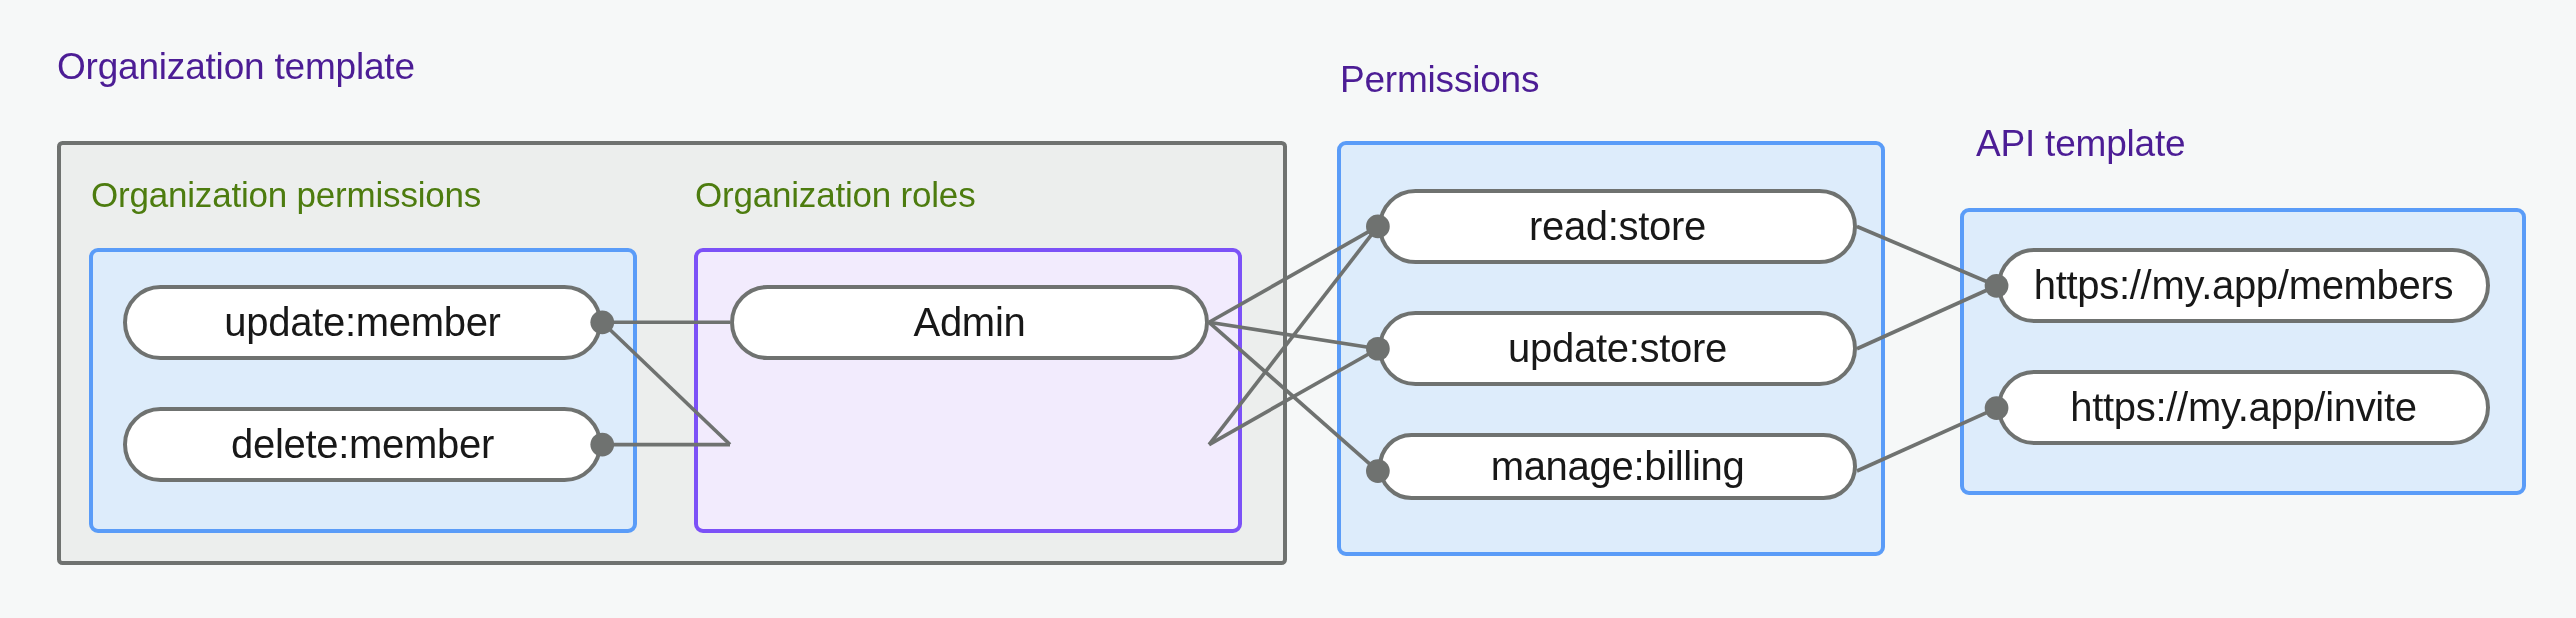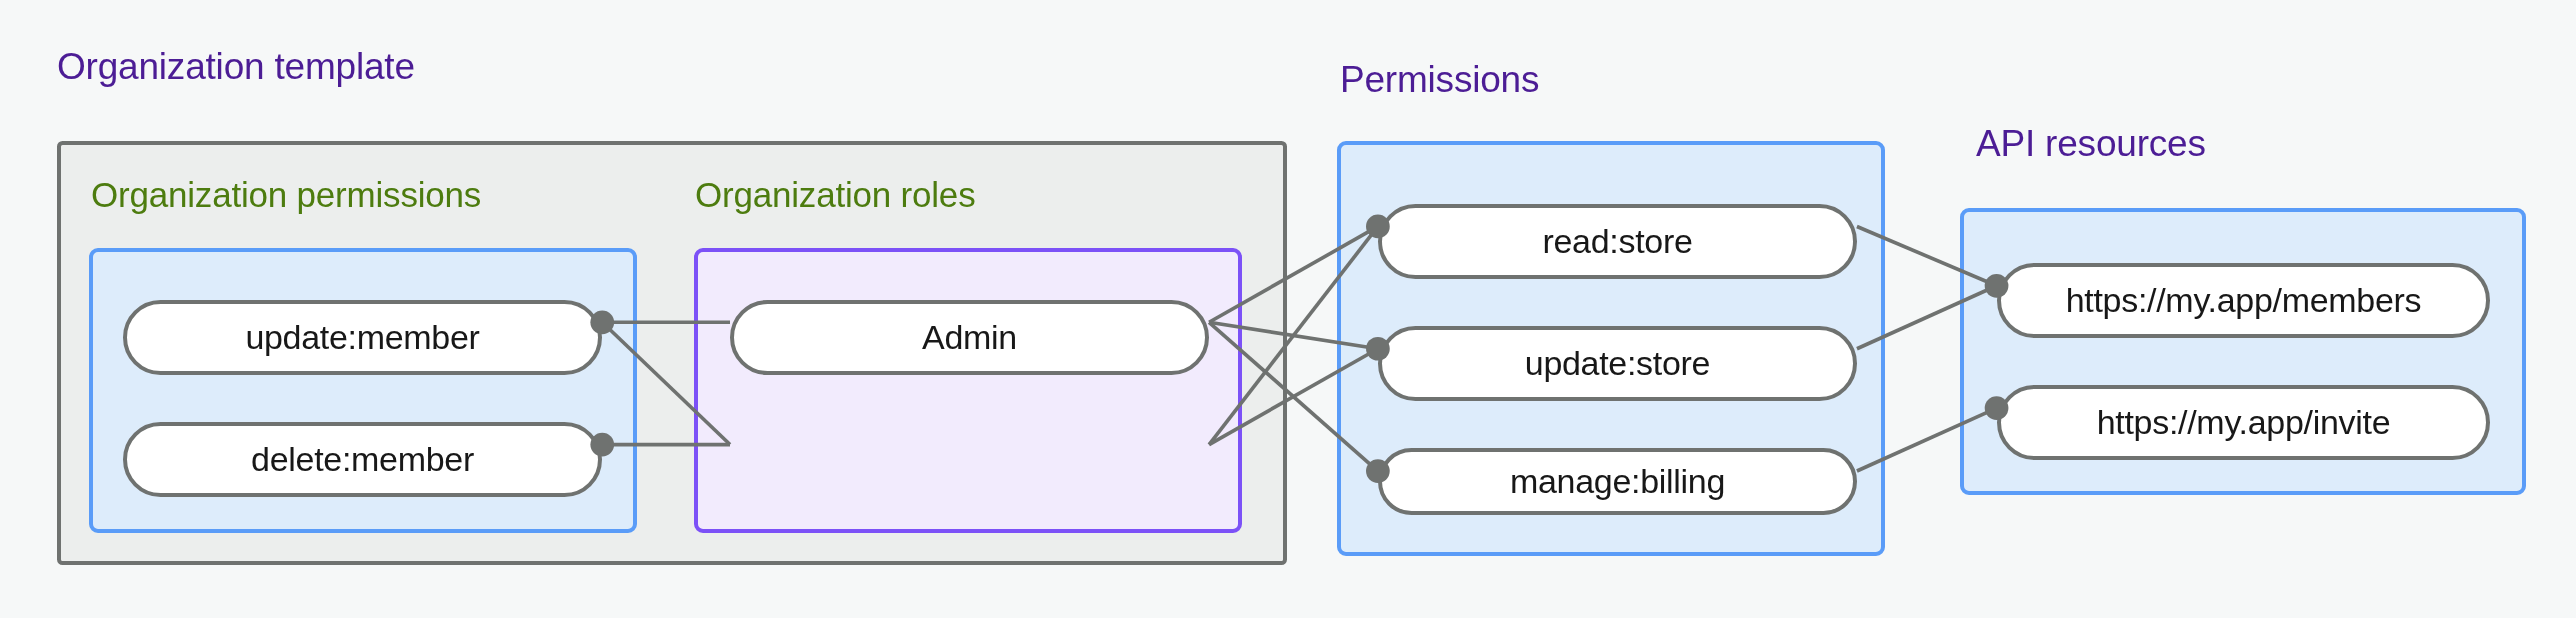--- a/index.html
+++ b/index.html
@@ -61,25 +61,24 @@
   
   .node {
     position: absolute;
     box-sizing: border-box;
     background: #ffffff;
     border: 4.6px solid #6f7270;
     border-radius: 40px;
     display: flex;
     align-items: center;
     justify-content: center;
-    font-size: 34px;
+    font-size: 40px;
     color: #181818;
     letter-spacing: -0.3px;
     white-space: nowrap;
-    margin-top: 15px;
   }
 
   
   #edges {
     position: absolute;
     left: 0;
     top: 0;
     width: 2576px;
     height: 619px;
     pointer-events: none;
@@ -95,21 +94,21 @@
 </style>
 </head>
 <body>
 
 <div id="canvas">
 
   <div class="group-title" style="left:57px; top:46px;">Organization template</div>
 
   <div class="group-title" style="left:1340px; top:59px;">Permissions</div>
 
-  <div class="group-title" style="left:1976px; top:123px;">API resources</div>
+  <div class="group-title" style="left:1976px; top:123px;">API template</div>
 
   <div class="box box-outer" style="left:57px; top:141px; width:1230px; height:424px;"></div>
 
   <div class="sub-title" style="left:91px; top:175px;">Organization permissions</div>
 
   <div class="sub-title" style="left:695px; top:175px;">Organization roles</div>
 
   <div class="box box-blue" style="left:89px; top:248px; width:548px; height:285px;"></div>
 
   <div class="node" style="left:123px; top:285px; width:479px; height:75px;">update:member</div>

